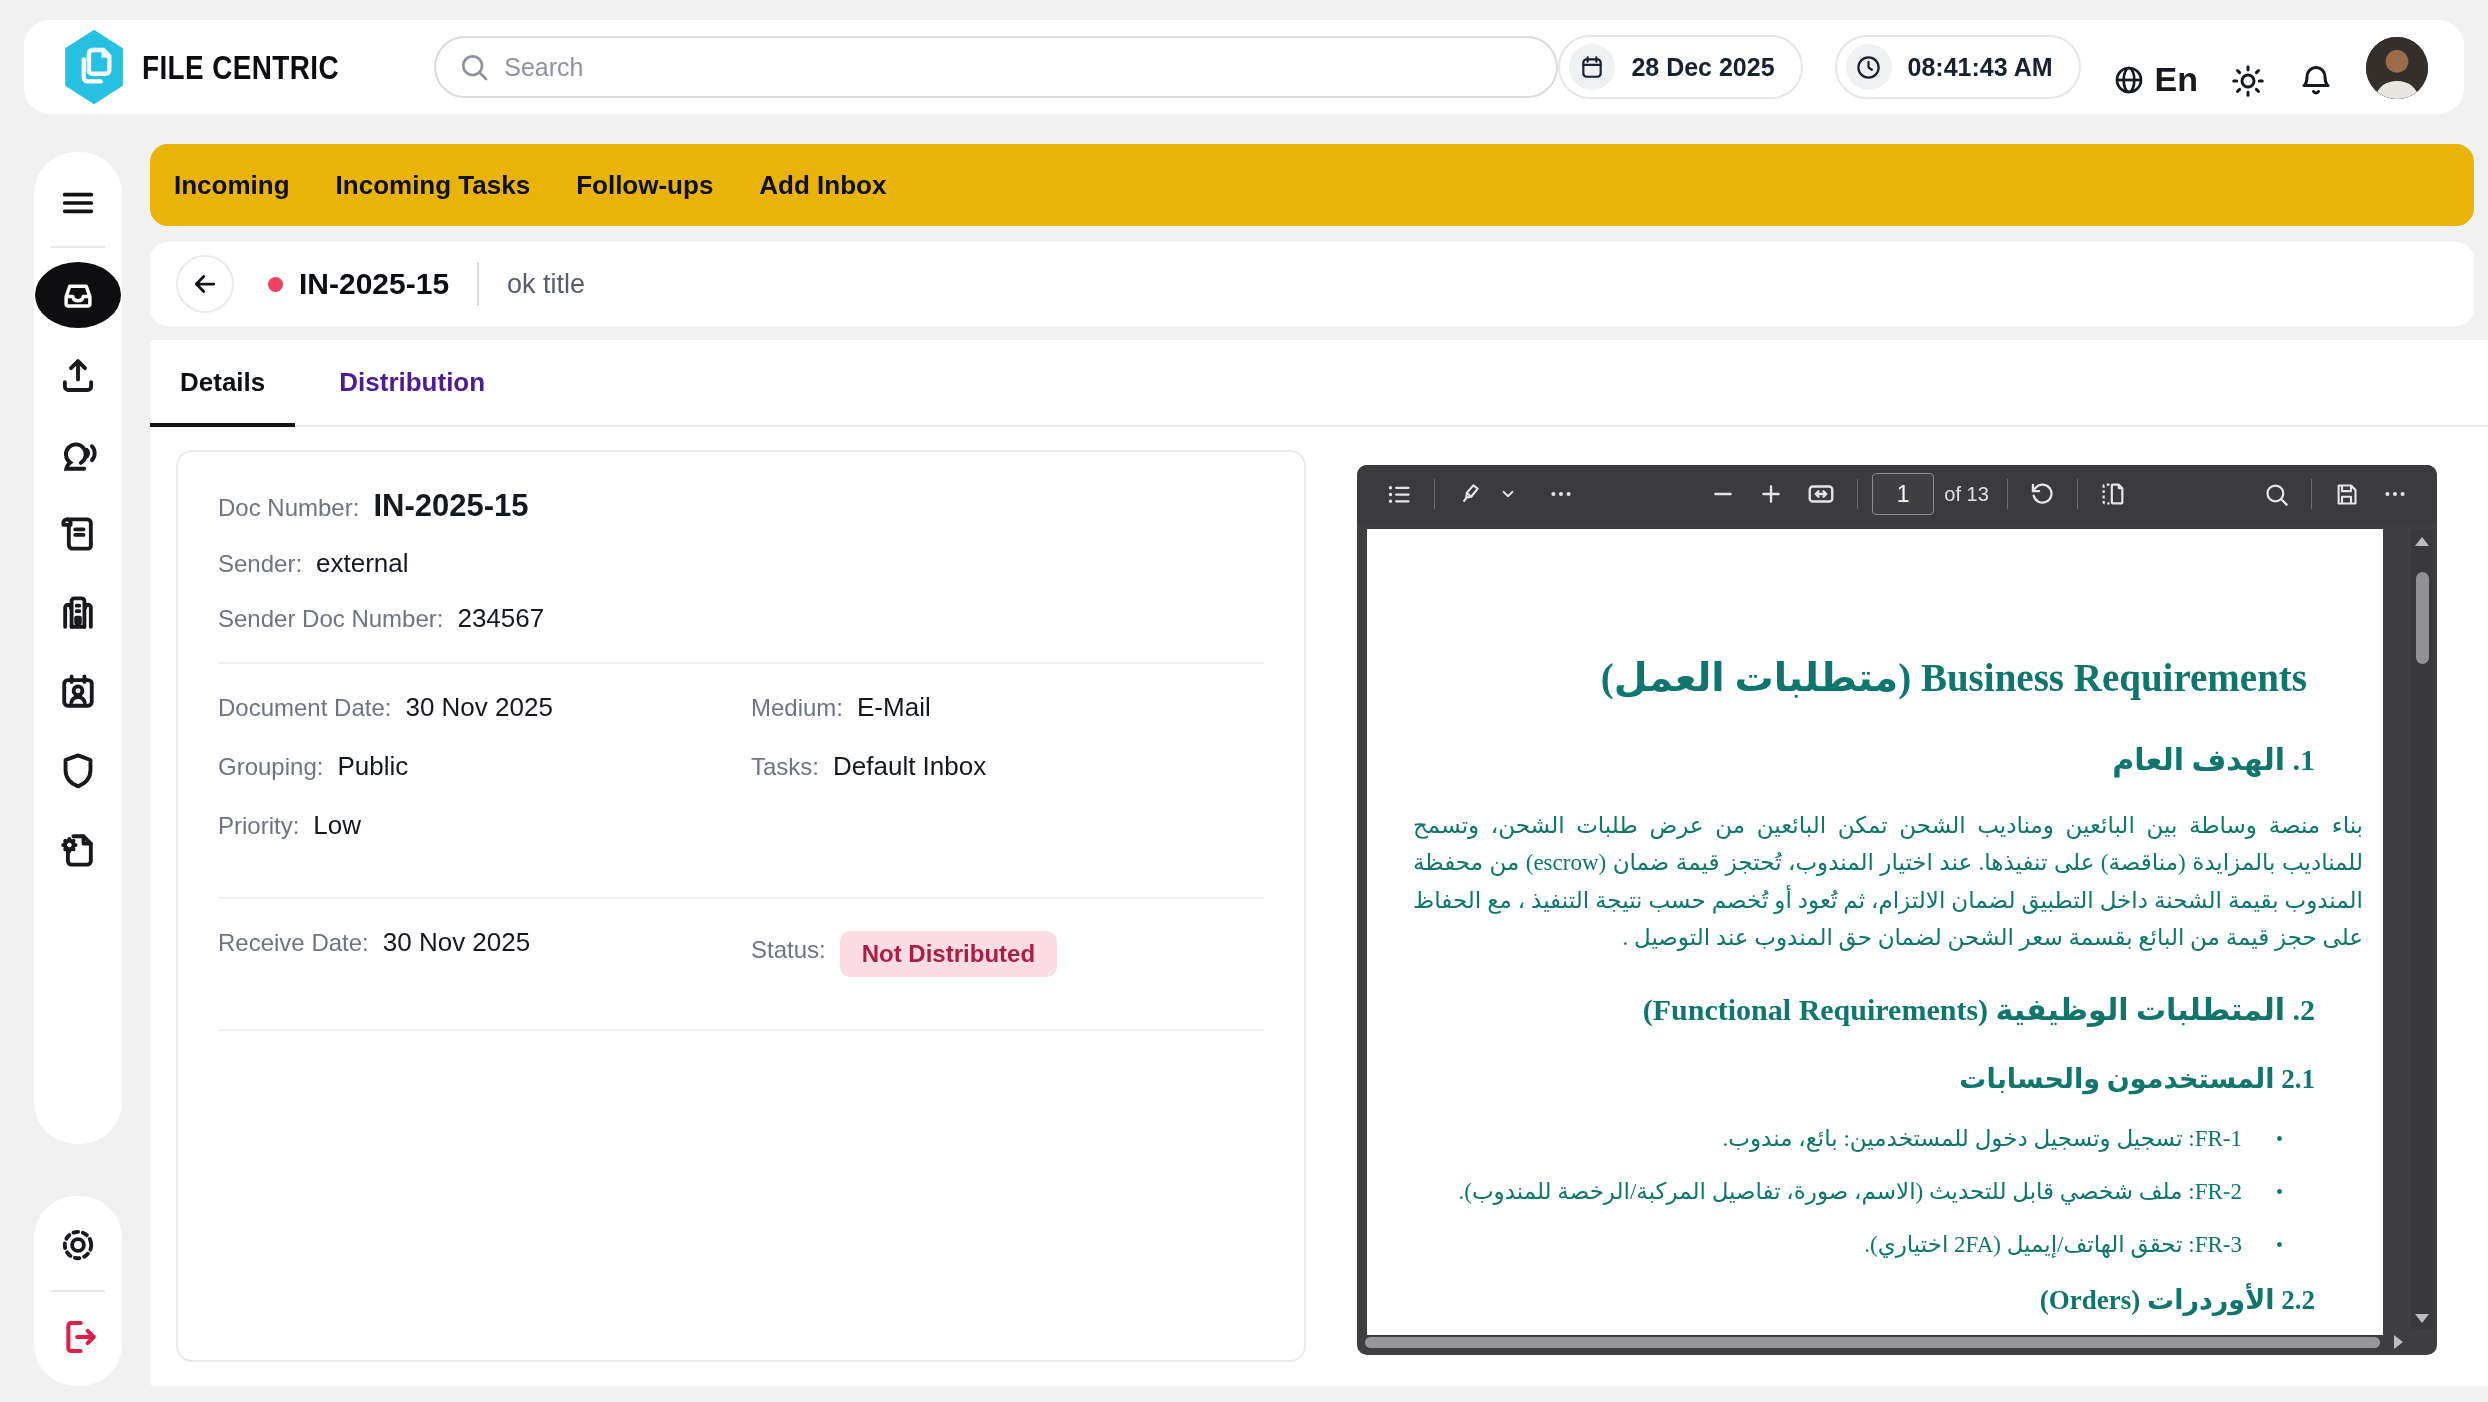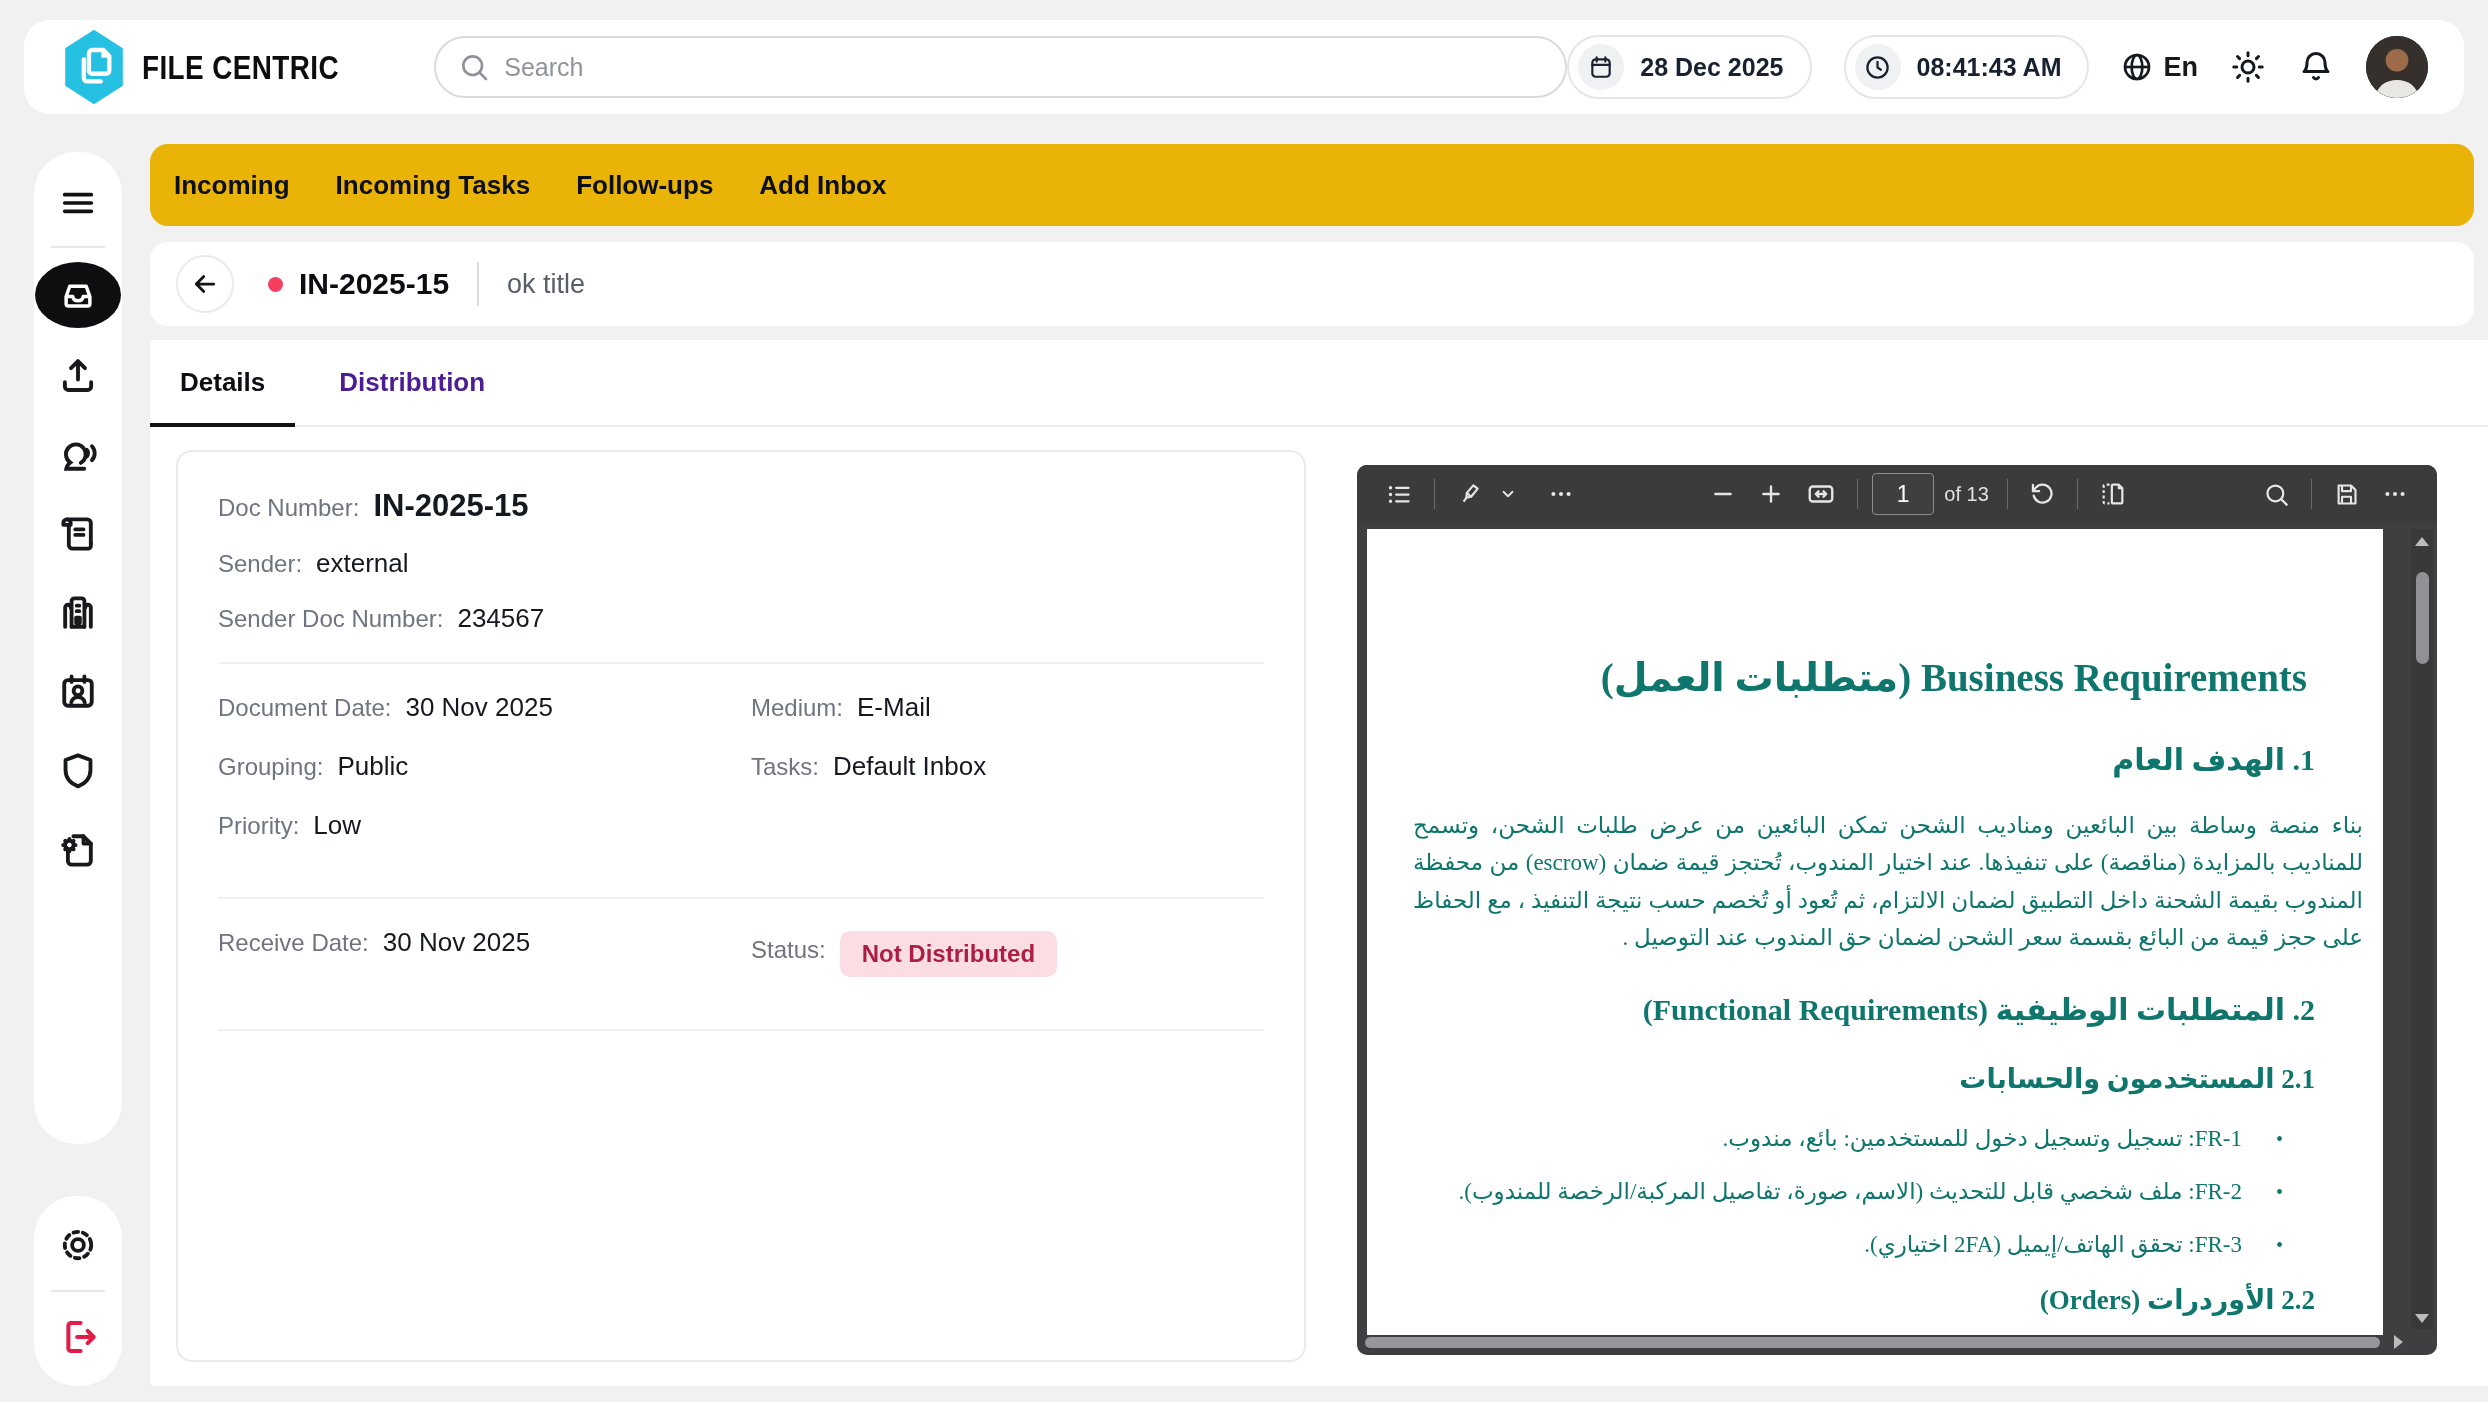--- a/index.html
+++ b/index.html
@@ -6,25 +6,25 @@
   html,body { width:2488px; height:1402px; overflow:hidden; }
   body { background:#f1f1f2; font-family:"Liberation Sans", sans-serif; color:#15181e; position:relative; }
 
   
   .app-header { position:absolute; left:24px; top:20px; width:2440px; height:94px; background:#fff; border-radius:26px; display:flex; align-items:center; padding:0 36px; }
   .logo { display:flex; align-items:center; gap:14px; }
   .logo-text { font-size:34px; font-weight:800; letter-spacing:.5px; color:#0b0d10; transform:scaleX(.82); transform-origin:left center; white-space:nowrap; }
   .search { margin-left:52px; width:1265px; height:62px; border:2px solid #d9dbe0; border-radius:34px; display:flex; align-items:center; padding:0 22px; gap:14px; background:#fff; }
   .search input { border:none; outline:none; font-size:25px; color:#3a3f46; width:100%; font-family:inherit; background:transparent; }
   .search input::placeholder { color:#8f949c; }
-  .hdr-right { margin-left:auto; display:flex; align-items:center; gap:32px; }
+  .hdr-right { margin-left:auto; display:flex; align-items:flex-end; gap:32px; }
   .pill { display:flex; align-items:center; gap:16px; border:2px solid #e4e6ea; border-radius:34px; padding:7px 26px 7px 9px; }
   .pill .ic-circle { width:46px; height:46px; border-radius:50%; background:#eff1f3; display:flex; align-items:center; justify-content:center; }
   .pill .pill-text { font-size:25px; font-weight:700; color:#182131; white-space:nowrap; }
-  .lang { display:flex; align-items:center; gap:10px; font-size:27px; font-weight:700; color:#14181f; }
+  .lang { display:flex; align-items:center; gap:10px; font-size:34px; font-weight:700; color:#14181f; }
   .icon-btn { background:none; border:none; cursor:pointer; display:flex; align-items:center; justify-content:center; color:#17191d; }
   .avatar { width:62px; height:62px; border-radius:50%; overflow:hidden; border:none; padding:0; background:#2c2c2e; cursor:pointer; }
 
   
   .sidebar { position:absolute; left:34px; top:152px; width:88px; height:992px; background:#fff; border-radius:42px; display:flex; flex-direction:column; align-items:center; padding-top:22px; }
   .sidebar-bottom { position:absolute; left:34px; top:1196px; width:88px; height:190px; background:#fff; border-radius:42px; display:flex; flex-direction:column; align-items:center; justify-content:center; gap:8px; }
   .sb-btn { width:64px; height:79px; display:flex; align-items:center; justify-content:center; background:none; border:none; cursor:pointer; color:#17191d; }
   .sb-divider { width:54px; height:2px; background:#e6e8eb; margin:14px 0 6px; }
   .sb-active { width:86px; height:66px; border-radius:50%; background:#0e0e10; display:flex; align-items:center; justify-content:center; color:#fff; border:none; cursor:pointer; margin:8px 0; }
 

